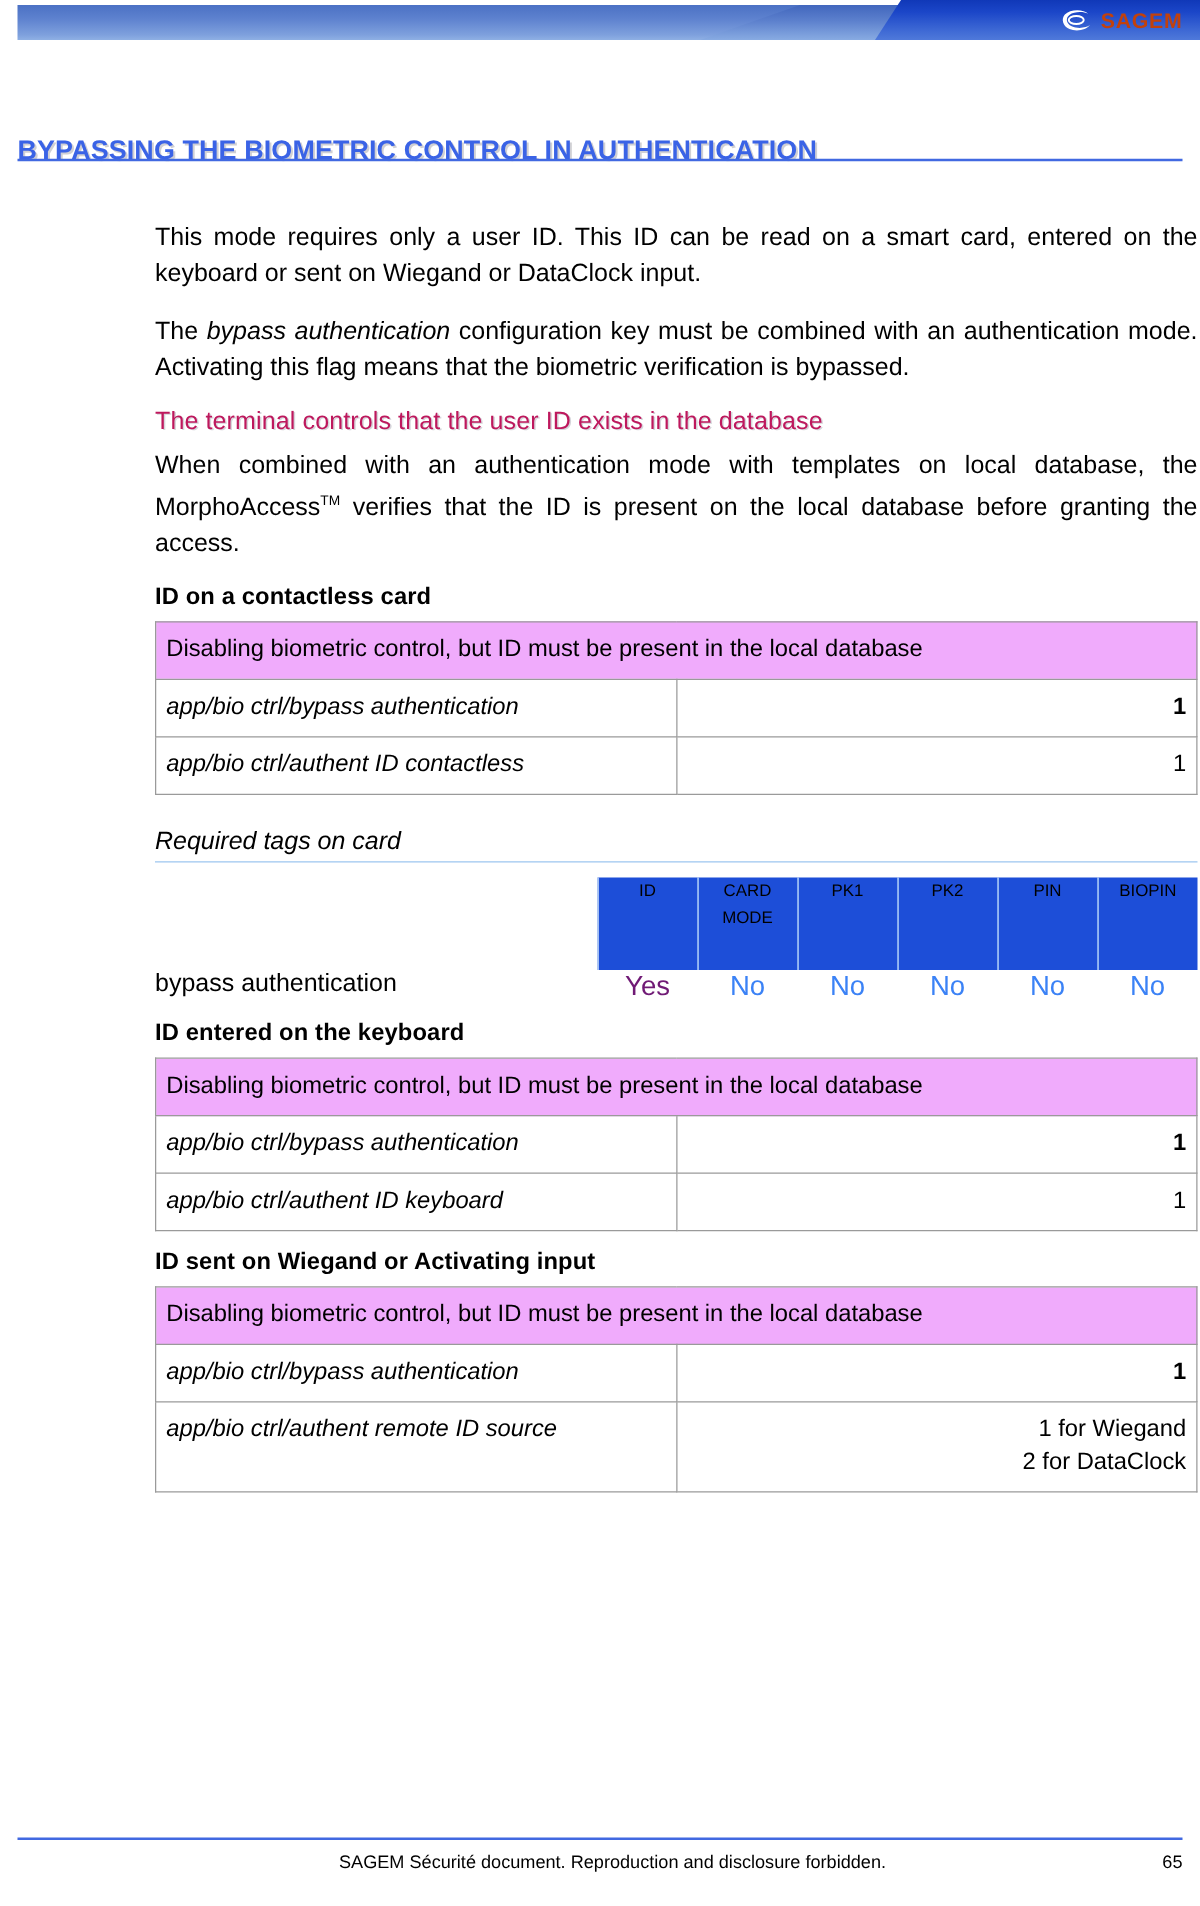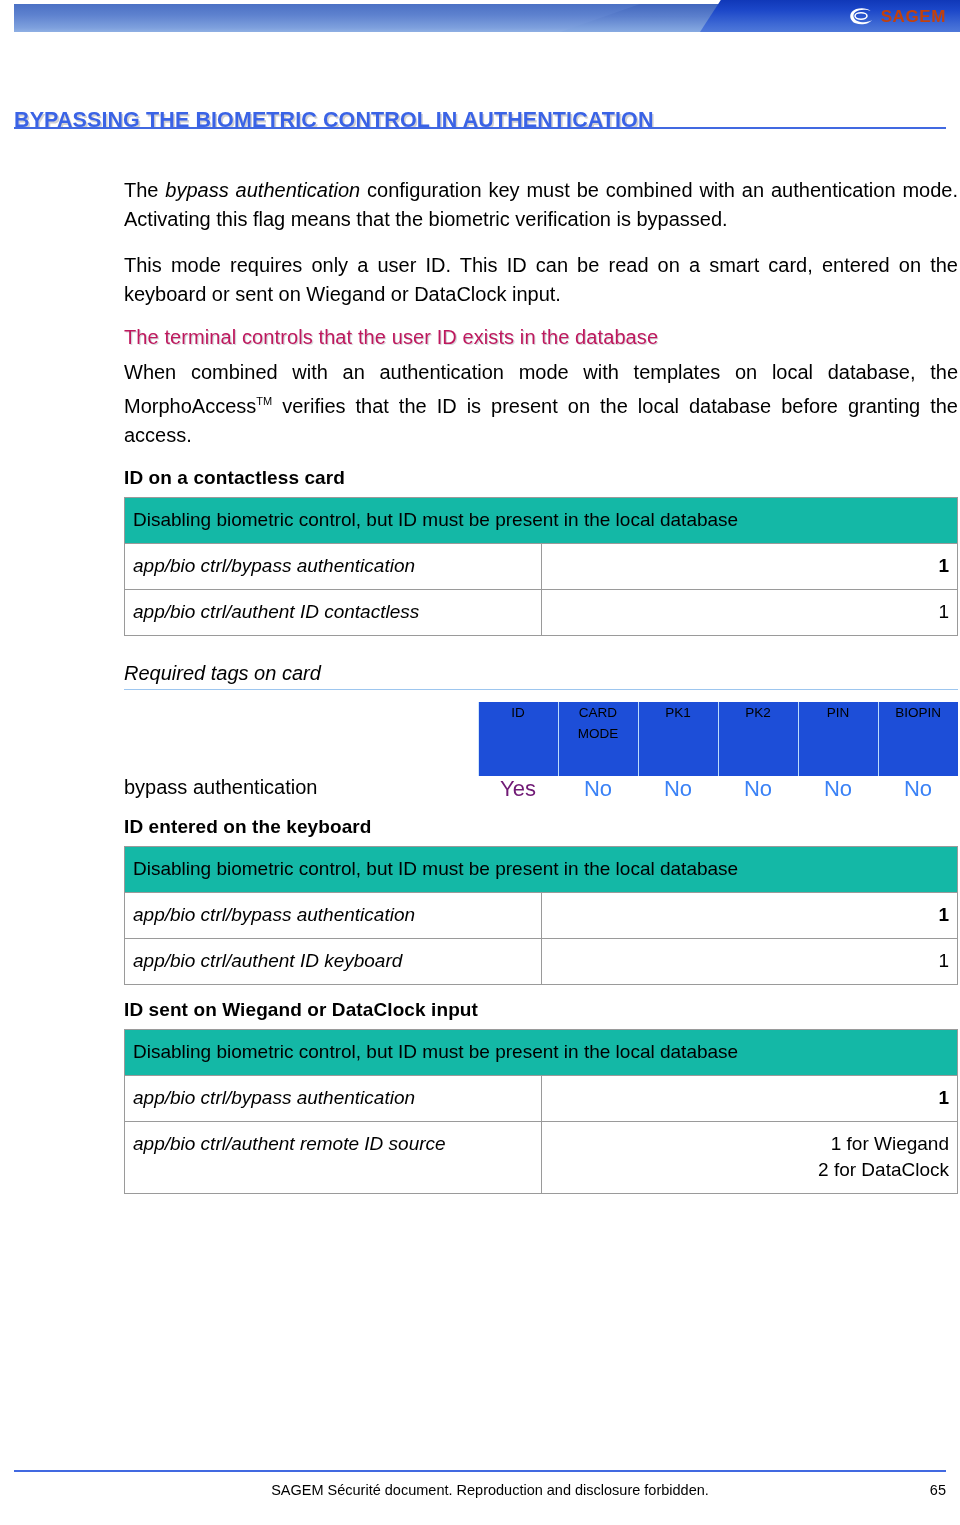--- a/index.html
+++ b/index.html
@@ -124,21 +124,21 @@
     margin: 0 0 0 0;
   }
   table.cfg td {
     border: 1px solid #9a9a9a;
     padding: 9px 8px 10px 8px;
     font-size: 19px;
     line-height: 26px;
     vertical-align: top;
   }
   td.cfg-head {
-    background: #14b8a6;
+    background: #f0abfc;
     font-size: 19.5px;
     font-style: normal;
     padding: 10px 8px 11px 8px;
   }
   td.cfg-key {
     font-style: italic;
   }
   td.cfg-val {
     text-align: right;
     font-style: normal;
@@ -244,23 +244,23 @@
     </span>
     <span class="sagem-word">SAGEM</span>
   </div>
 </div>
 
 <div class="doc-title">BYPASSING THE BIOMETRIC CONTROL IN AUTHENTICATION</div>
 <div class="title-rule"></div>
 
 <div class="content">
 
+  <p class="body-par">This mode requires only a user ID. This ID can be read on a smart card, entered on the keyboard or sent on Wiegand or DataClock input.</p>
+
   <p class="body-par"><span>The </span><span class="it">bypass authentication</span><span> configuration key must be combined with an authentication mode. Activating this flag means that the biometric verification is bypassed.</span></p>
-
-  <p class="body-par">This mode requires only a user ID. This ID can be read on a smart card, entered on the keyboard or sent on Wiegand or DataClock input.</p>
 
   <h2 class="blue-sub">The terminal controls that the user ID exists in the database</h2>
 
   <p class="body-par"><span>When combined with an authentication mode with templates on local database, the MorphoAccess</span><sup class="tm">TM</sup><span> verifies that the ID is present on the local database before granting the access.</span></p>
 
   <h3 class="black-sub">ID on a contactless card</h3>
   <table class="cfg">
     <tbody>
       <tr>
         <td class="cfg-head" colspan="2">Disabling biometric control, but ID must be present in the local database</td>
@@ -334,21 +334,21 @@
         <td class="cfg-key">app/bio ctrl/bypass authentication</td>
         <td class="cfg-val bold">1</td>
       </tr>
       <tr>
         <td class="cfg-key">app/bio ctrl/authent ID keyboard</td>
         <td class="cfg-val">1</td>
       </tr>
     </tbody>
   </table>
 
-  <h3 class="black-sub">ID sent on Wiegand or DataClock input</h3>
+  <h3 class="black-sub">ID sent on Wiegand or Activating input</h3>
   <table class="cfg">
     <tbody>
       <tr>
         <td class="cfg-head" colspan="2">Disabling biometric control, but ID must be present in the local database</td>
       </tr>
       <tr>
         <td class="cfg-key">app/bio ctrl/bypass authentication</td>
         <td class="cfg-val bold">1</td>
       </tr>
       <tr>

